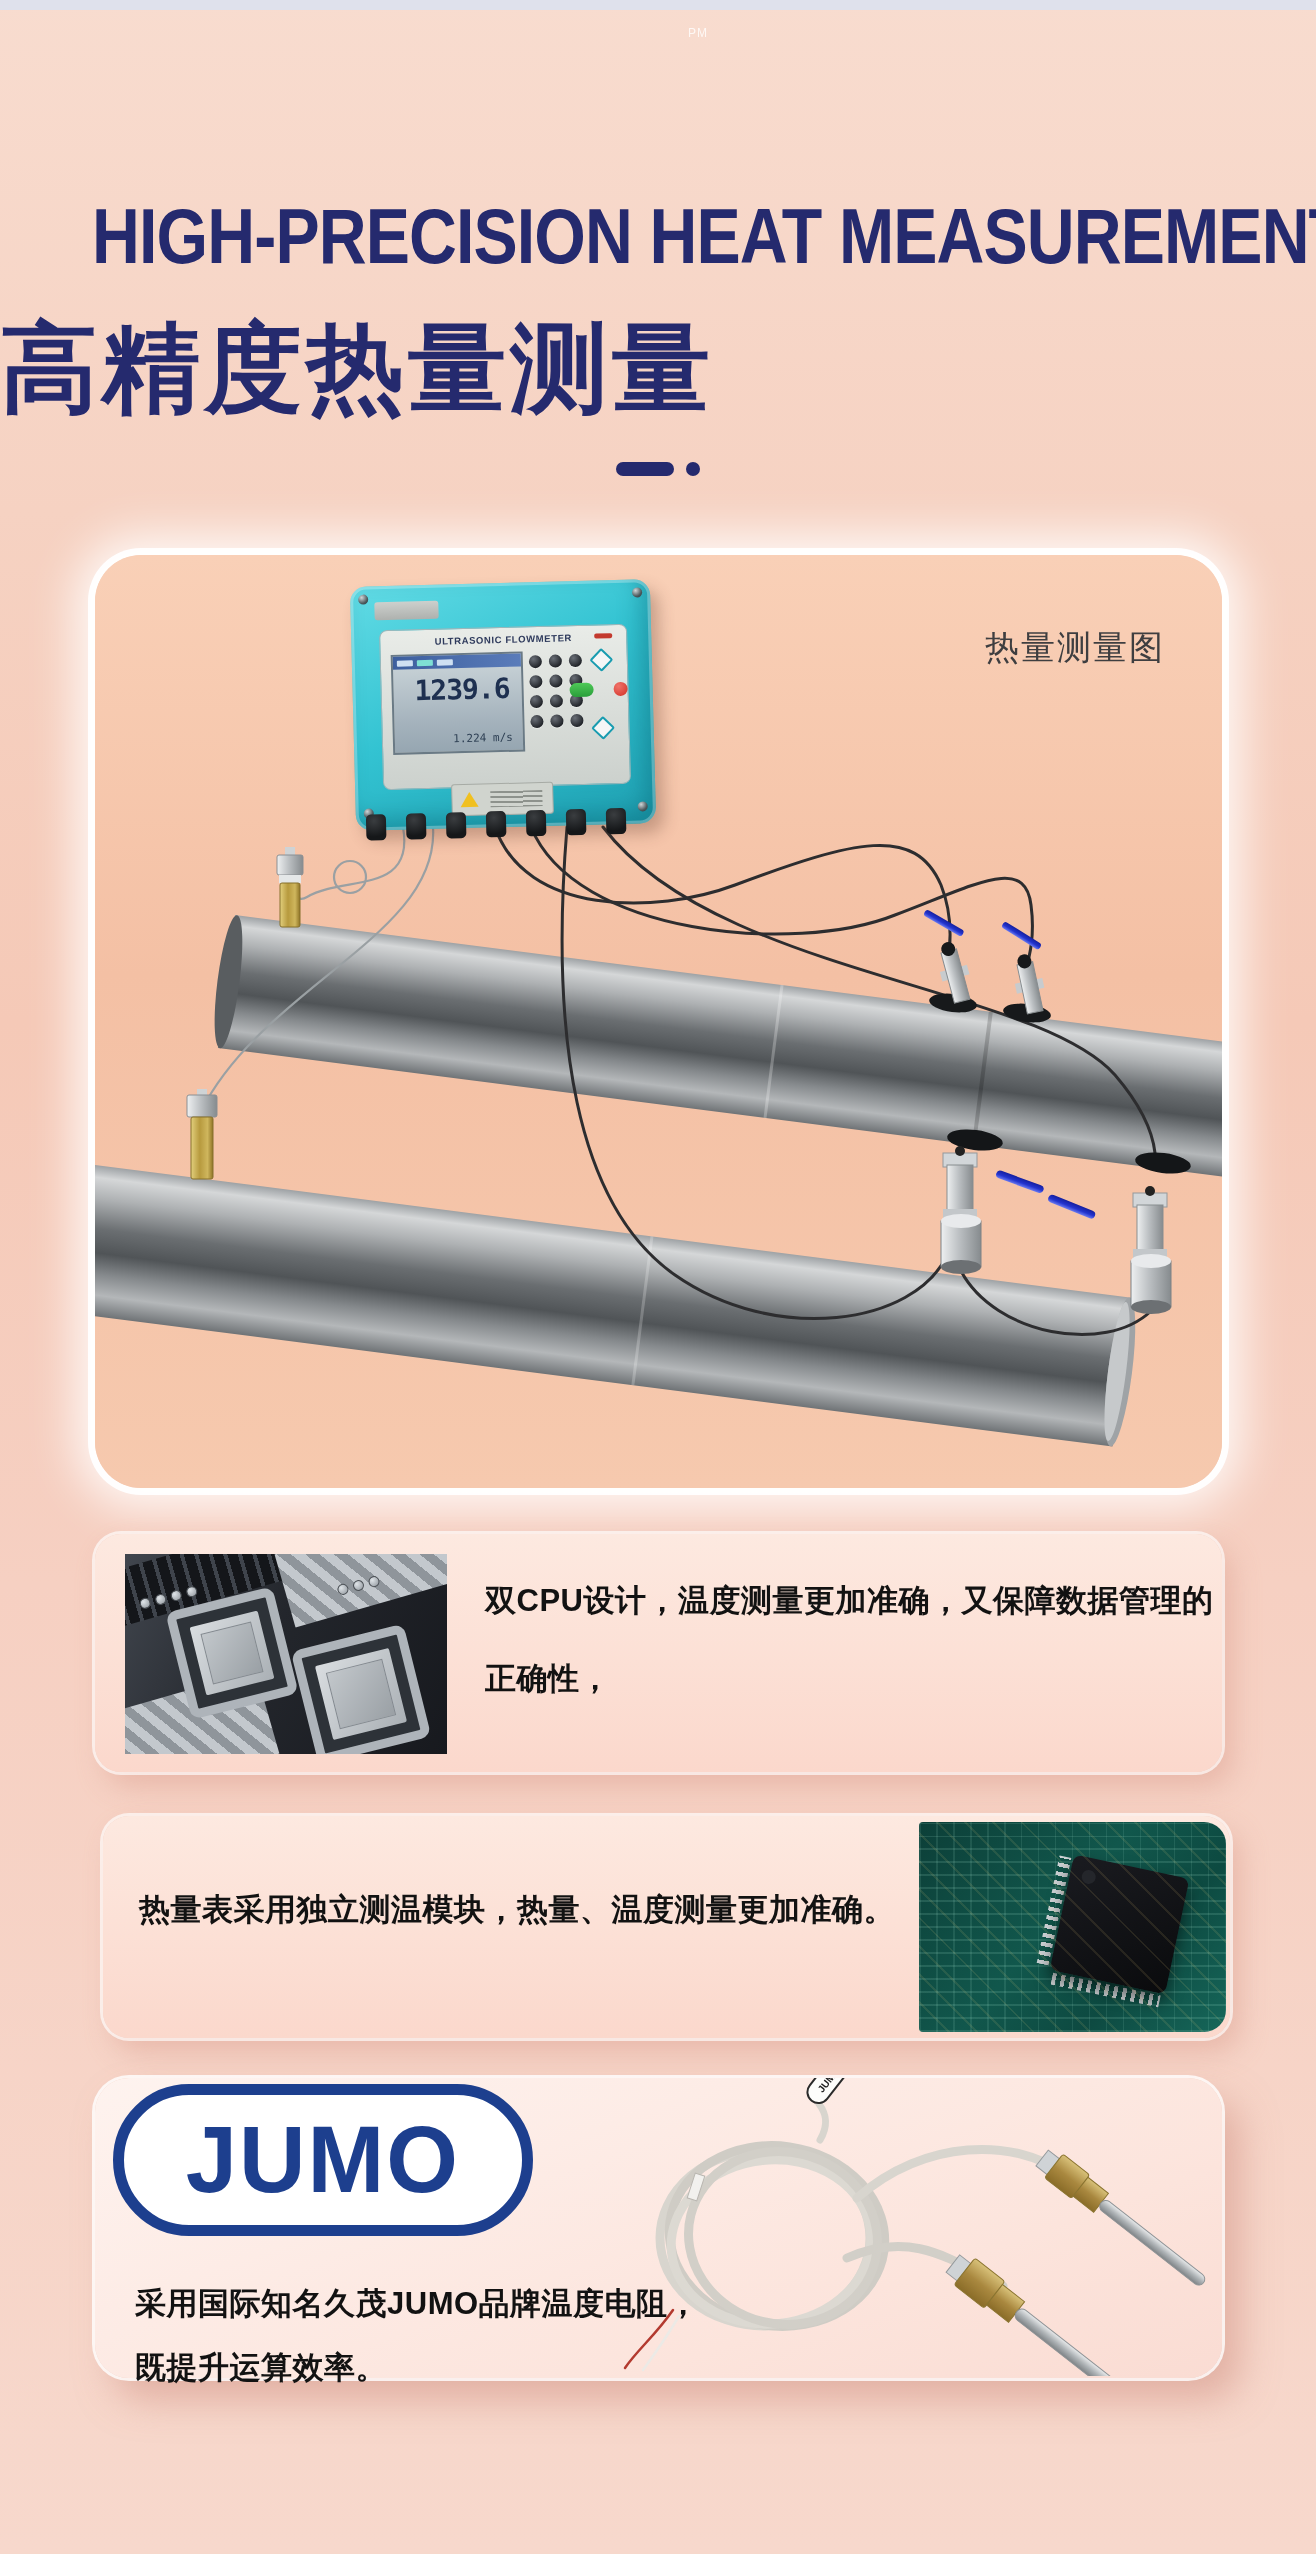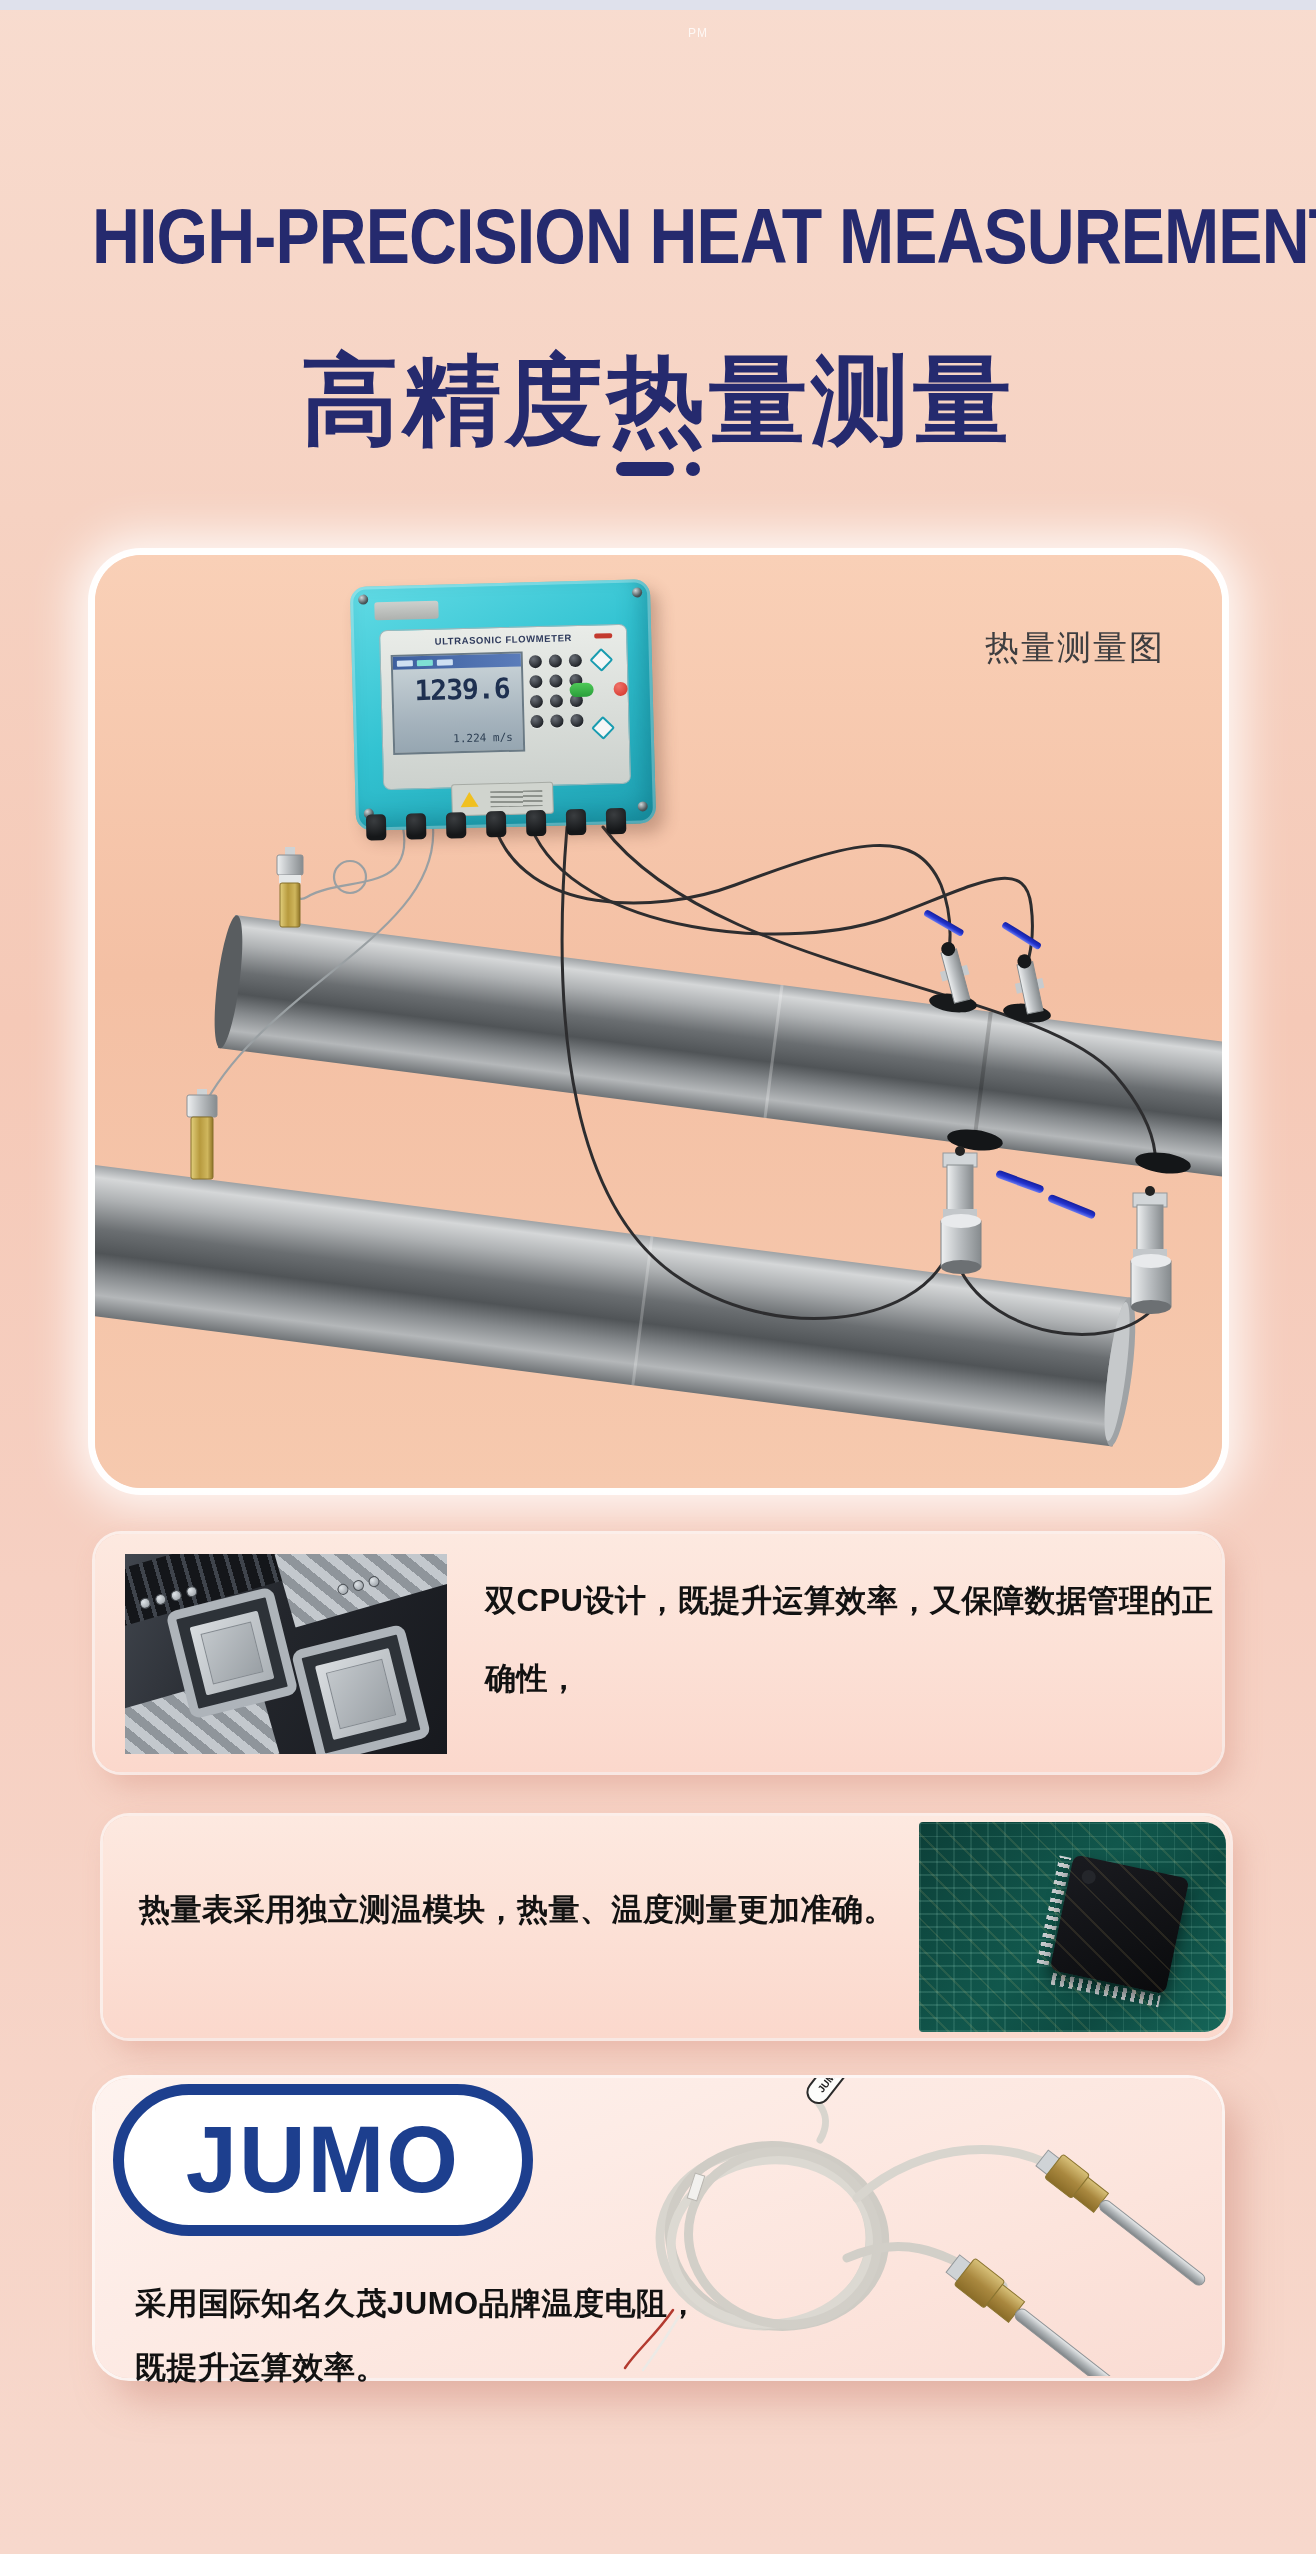--- a/index.html
+++ b/index.html
@@ -7,22 +7,22 @@
     width:1316px;height:2554px;position:relative;overflow:hidden;
     font-family:"Liberation Sans",sans-serif;
     background:linear-gradient(180deg,#f8dccf 0%,#f6d2c2 20%,#f5c9b7 40%,#f6d0c2 62%,#f7d8cc 100%);
   }
   .abs{position:absolute;}
   
   .top-strip{left:0;top:0;width:1316px;height:10px;background:#dfe1ec;}
   .watermark{left:688px;top:26px;font-size:12px;font-weight:400;color:rgba(255,255,255,.8);letter-spacing:1px;}
   .title-en{left:0;top:198px;width:1316px;text-align:center;font-size:77px;font-weight:700;
     color:#252a6e;white-space:nowrap;transform:scaleX(.86);letter-spacing:-1px;line-height:1;}
-  .title-zh{left:0;top:310px;width:1316px;text-align:center;font-size:98px;font-weight:800;
-    color:#252a6e;letter-spacing:4px;line-height:1.2;margin-top:32px;}
+  .title-zh{left:0;top:310px;width:1316px;font-size:98px;font-weight:800;
+    color:#252a6e;letter-spacing:4px;line-height:1.2;}
   .divider{left:0;top:462px;width:1316px;display:flex;justify-content:center;align-items:center;gap:12px;}
   .divider .dash{width:58px;height:14px;border-radius:8px;background:#252a6e;}
   .divider .dot{width:14px;height:14px;border-radius:50%;background:#252a6e;}
 
   
   .main-card{left:95px;top:555px;width:1127px;height:933px;border-radius:46px;overflow:hidden;
     background:linear-gradient(180deg,#f9d0b7 0%,#f4c0a4 45%,#f6c9ae 100%);
     box-shadow:0 0 0 7px rgba(255,255,255,.95),0 0 46px 20px rgba(255,255,255,.85);}
   .diagram-caption{left:985px;top:625px;font-size:34px;color:#3e3e40;letter-spacing:2px;font-weight:400;}
   .scene{position:absolute;left:0;top:0;width:1127px;height:933px;}
@@ -333,21 +333,21 @@
         <div class="cap"></div>
         <div class="cap"></div>
     </div>
     <div class="caps" style="left:212px;top:26px;transform:rotate(-14deg)">
       <div class="cap"></div>
         <div class="cap"></div>
         <div class="cap"></div>
     </div>
   </div>
   <div class="abs body-text" style="left:390px;top:28px">
-    <div>双CPU设计，既提升运算效率，又保障数据管理的正确性，</div>
+    <div>双CPU设计，温度测量更加准确，又保障数据管理的正确性，</div>
   </div>
 </div>
 
 <div class="abs feature card2">
   <div class="abs body-text" style="left:36px;top:72px;line-height:1.4">热量表采用独立测温模块，热量、温度测量更加准确。</div>
   <div class="pcb">
     <div class="chip-wrap">
       <div class="pins-l"></div>
       <div class="pins-b"></div>
       <div class="chip"></div>

